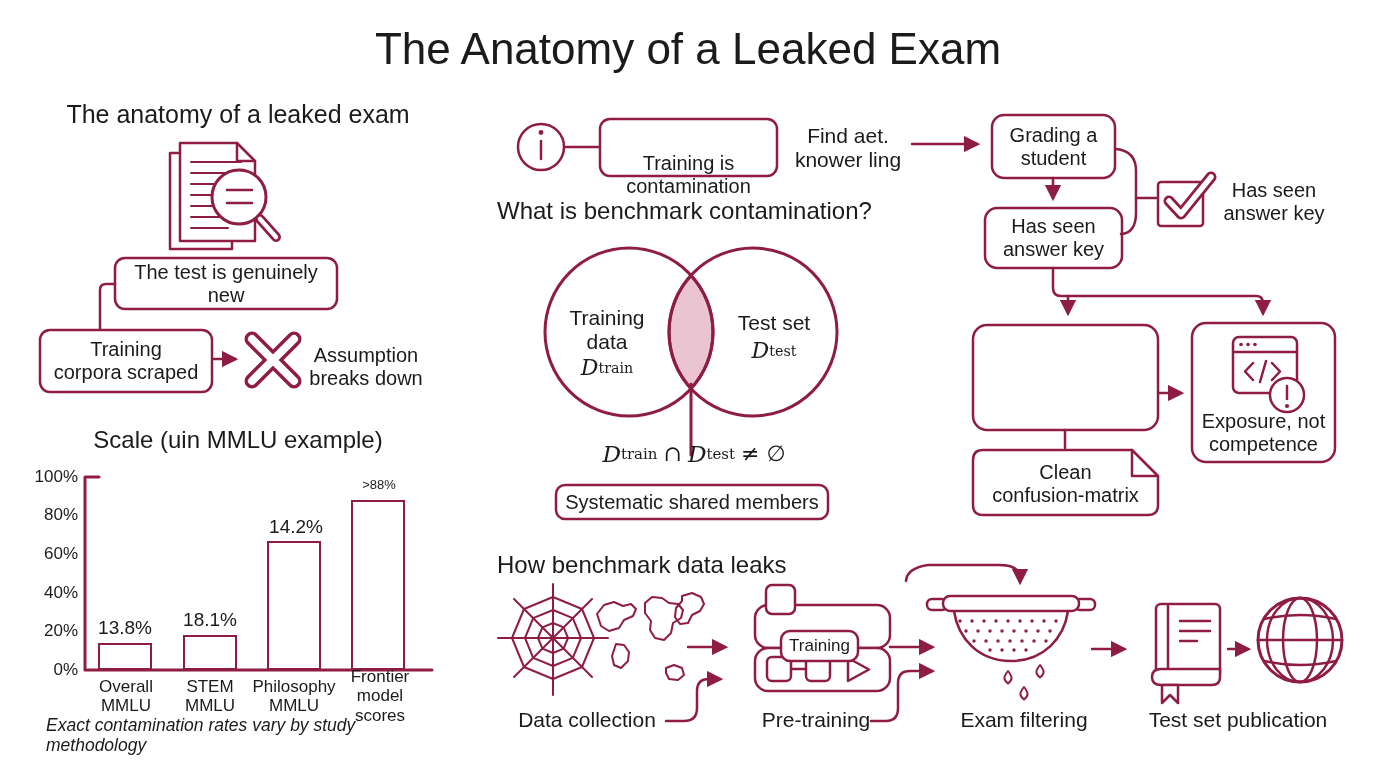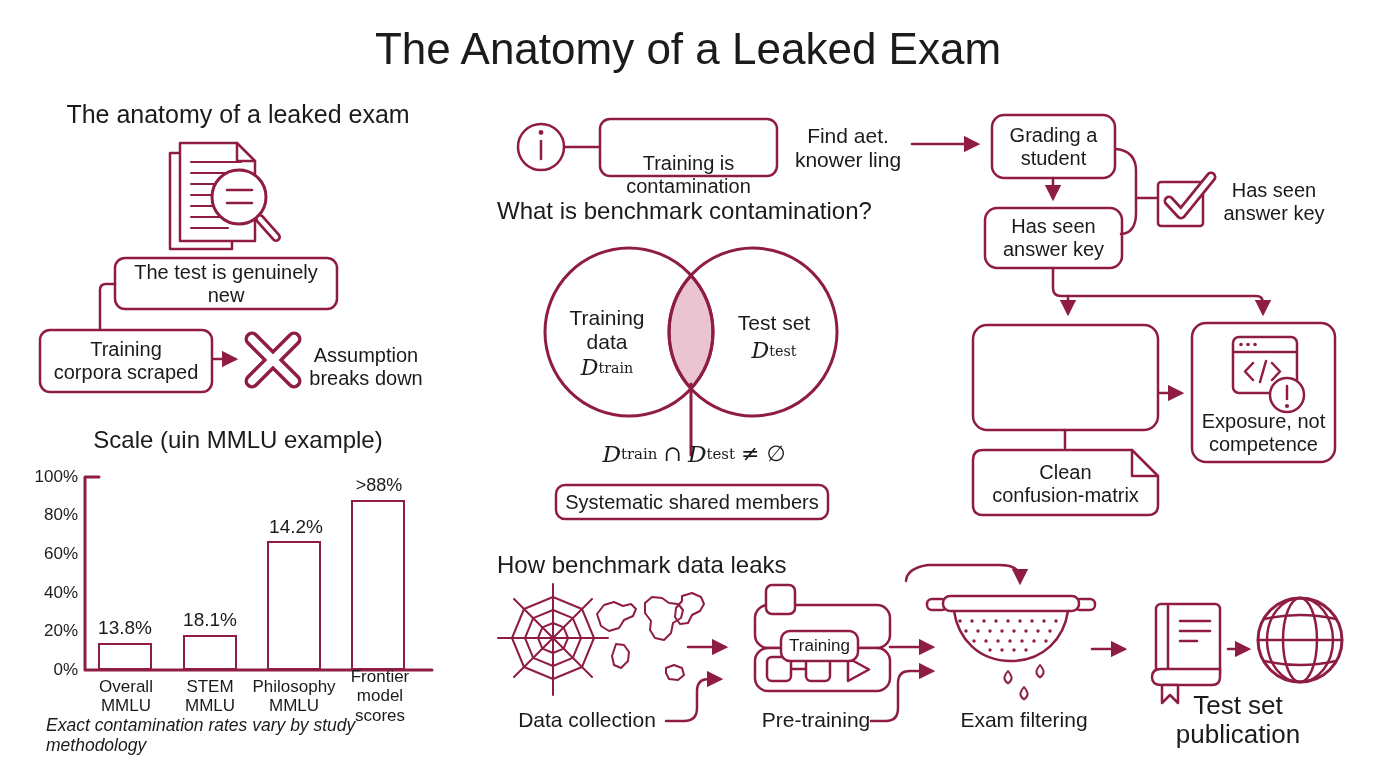--- a/index.html
+++ b/index.html
@@ -228,21 +228,21 @@
   <div class="t ta-r" style="left:28px;top:467px;width:50px;height:20px;font-size:17px;">100%</div>
   <div class="t ta-r" style="left:28px;top:505px;width:50px;height:20px;font-size:17px;">80%</div>
   <div class="t ta-r" style="left:28px;top:544px;width:50px;height:20px;font-size:17px;">60%</div>
   <div class="t ta-r" style="left:28px;top:583px;width:50px;height:20px;font-size:17px;">40%</div>
   <div class="t ta-r" style="left:28px;top:621px;width:50px;height:20px;font-size:17px;">20%</div>
   <div class="t ta-r" style="left:28px;top:660px;width:50px;height:20px;font-size:17px;">0%</div>
 
   <div class="t" style="left:95px;top:617px;width:60px;height:22px;font-size:19px;">13.8%</div>
   <div class="t" style="left:180px;top:609px;width:60px;height:22px;font-size:19px;">18.1%</div>
   <div class="t" style="left:262px;top:516px;width:68px;height:22px;font-size:19px;">14.2%</div>
-  <div class="t" style="left:348px;top:474px;width:62px;height:22px;font-size:18px;">&gt;88%</div>
+  <div class="t" style="left:348px;top:474px;width:62px;height:22px;font-size:13px;">&gt;88%</div>
 
   <div class="t" style="left:90px;top:676px;width:72px;height:40px;font-size:17px;">Overall
 MMLU</div>
   <div class="t" style="left:176px;top:676px;width:68px;height:40px;font-size:17px;">STEM
 MMLU</div>
   <div class="t" style="left:256px;top:676px;width:76px;height:40px;font-size:17px;">Philosophy
 MMLU</div>
   <div class="t" style="left:330px;top:676px;width:100px;height:40px;font-size:17px;">Frontier
 model scores</div>
   <div class="t ta-l it" style="left:46px;top:724px;width:400px;height:24px;font-size:17.5px;">Exact contamination rates vary by study methodology</div>
@@ -277,15 +277,15 @@
   <div class="t" style="left:1194px;top:406px;width:139px;height:54px;font-size:20px;">Exposure, not
 competence</div>
   <div class="t" style="left:973px;top:457px;width:185px;height:54px;font-size:20px;">Clean
 confusion-matrix</div>
 
   <div class="t h ta-l" style="left:497px;top:549px;width:340px;height:32px;font-size:24px;">How benchmark data leaks</div>
   <div class="t" style="left:781px;top:630px;width:77px;height:31px;font-size:17px;">Training</div>
   <div class="t" style="left:507px;top:707px;width:160px;height:26px;font-size:21px;">Data collection</div>
   <div class="t" style="left:757px;top:707px;width:118px;height:26px;font-size:21px;">Pre-training</div>
   <div class="t" style="left:944px;top:707px;width:160px;height:26px;font-size:21px;">Exam filtering</div>
-  <div class="t" style="left:1132px;top:707px;width:212px;height:26px;font-size:26px;">Test set publication</div>
+  <div class="t" style="left:1132px;top:707px;width:212px;height:26px;font-size:21px;">Test set publication</div>
 
 </div>
 
 </body></html>

